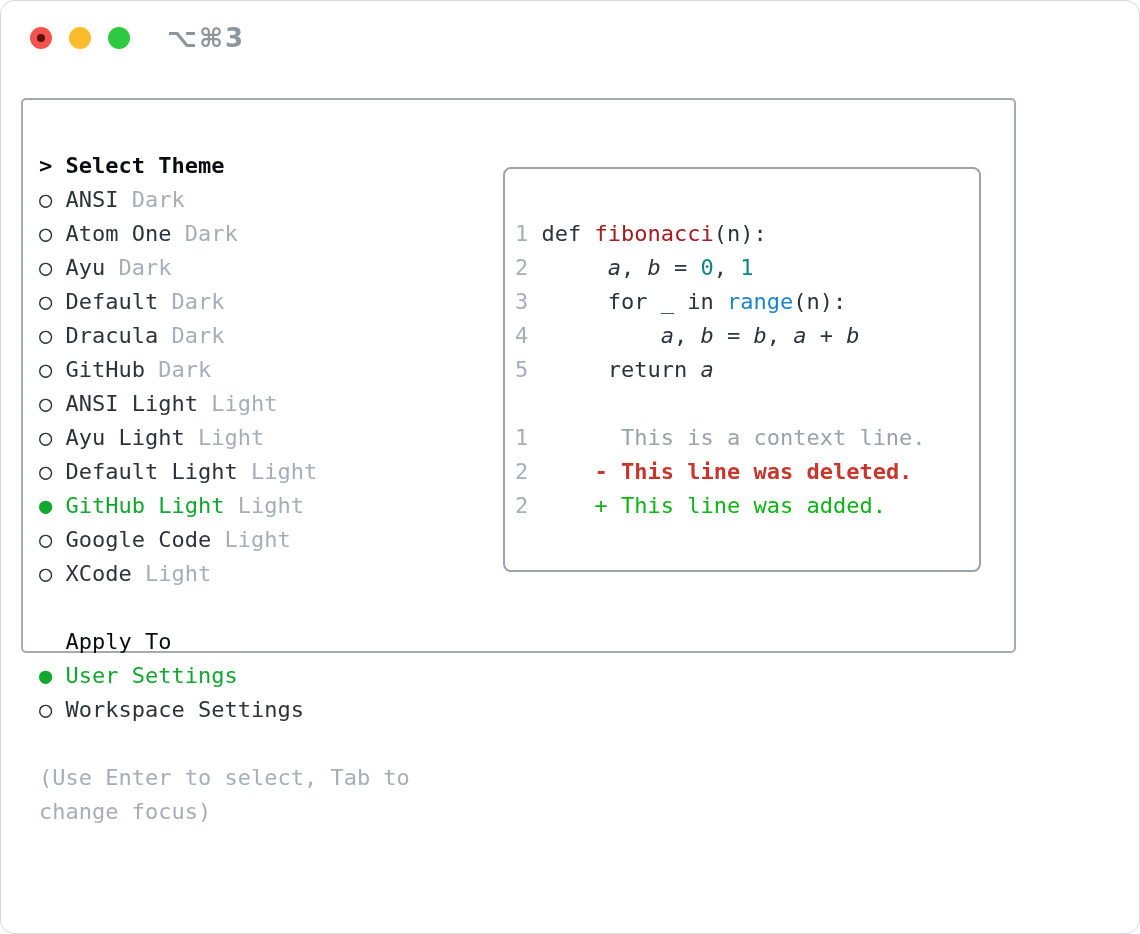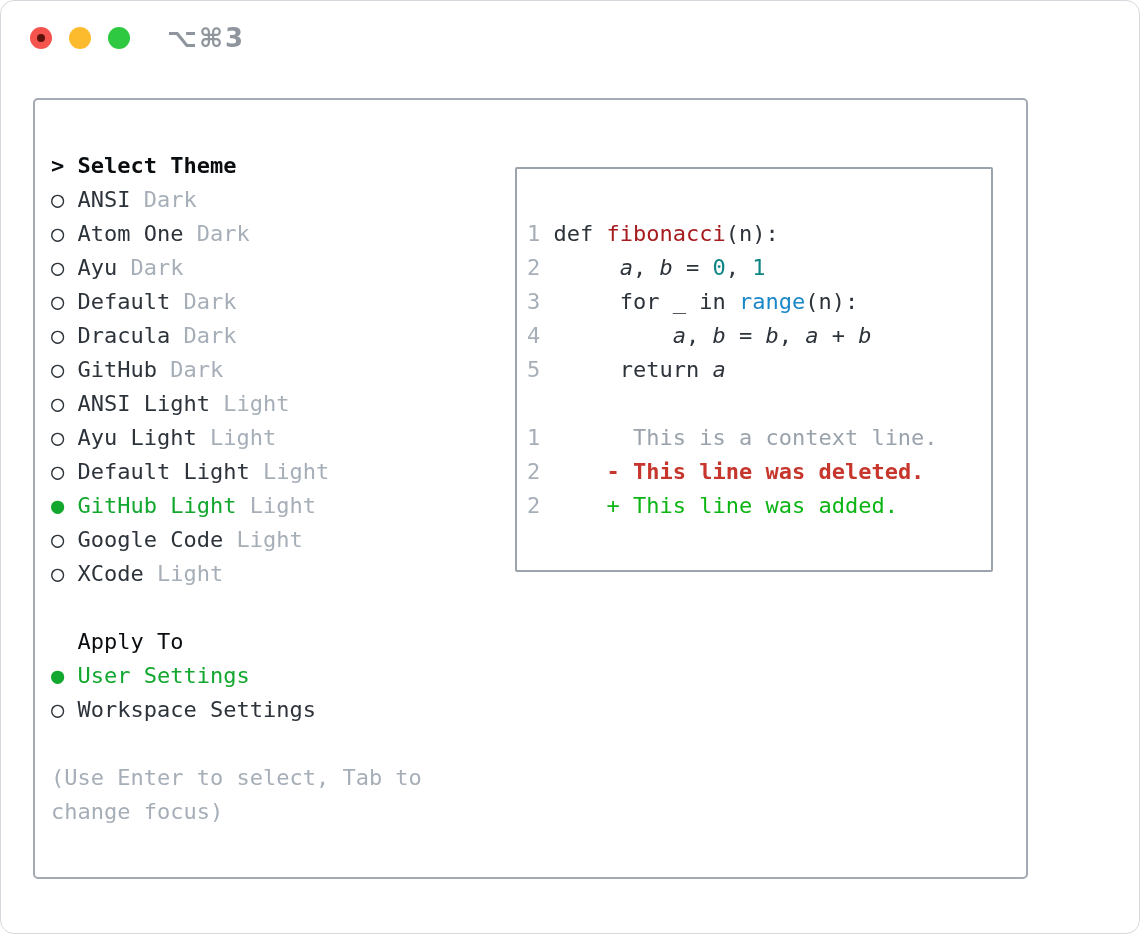--- a/index.html
+++ b/index.html
@@ -24,39 +24,39 @@
     border-radius: 50%; background: var(--tl-red-dot);
   }
   .shortcut {
     position: absolute; left: 166px; top: 22px;
     font-family: "DejaVu Sans", sans-serif;
     font-size: 26px; font-weight: bold; letter-spacing: 2px;
     color: var(--muted-dark);
   }
   
   .panel {
-    position: absolute; left: 32px; top: 97px; width: 995px; height: 781px;
+    position: absolute; left: 20px; top: 97px; width: 995px; height: 555px;
     border: 2px solid var(--border); border-radius: 5px; background: #fff;
   }
   .line { height: 34px; line-height: 34px; font-size: 22px; white-space: pre; color: var(--fg); }
   .left-col  { position: absolute; left: 16px; top: 49px; }
   .right-col { position: absolute; left: 480px; top: 50px; }
   .header-line { font-weight: bold; color: var(--heading); }
   .subheader { padding-left: 2ch; color: var(--heading); }
   .bullet { color: var(--fg); }
   .bullet.sel { color: var(--green); }
   .name { color: var(--fg); }
   .name.sel { color: var(--green); margin-top: 48px; }
   .variant { color: var(--muted); }
   .help { color: var(--muted); }
   .spacer { height: 34px; }
   
   .preview-box {
     margin-top: 17px; width: 478px; height: 405px;
-    border: 2px solid var(--border2); border-radius: 2px;
+    border: 2px solid var(--border2); border-radius: 8px;
     padding: 48px 0 0 10px; background: #fff;
   }
   .lnum { color: var(--muted); }
   .tok-fg   { color: var(--fg); }
   .tok-fn   { color: var(--fn-red); }
   .tok-var  { color: var(--fg); font-style: italic; }
   .tok-num  { color: var(--teal); }
   .tok-call { color: var(--blue); }
   .tok-ctx  { color: var(--ctx-gray); }
   .tok-del  { color: var(--del-red); font-weight: bold; }

